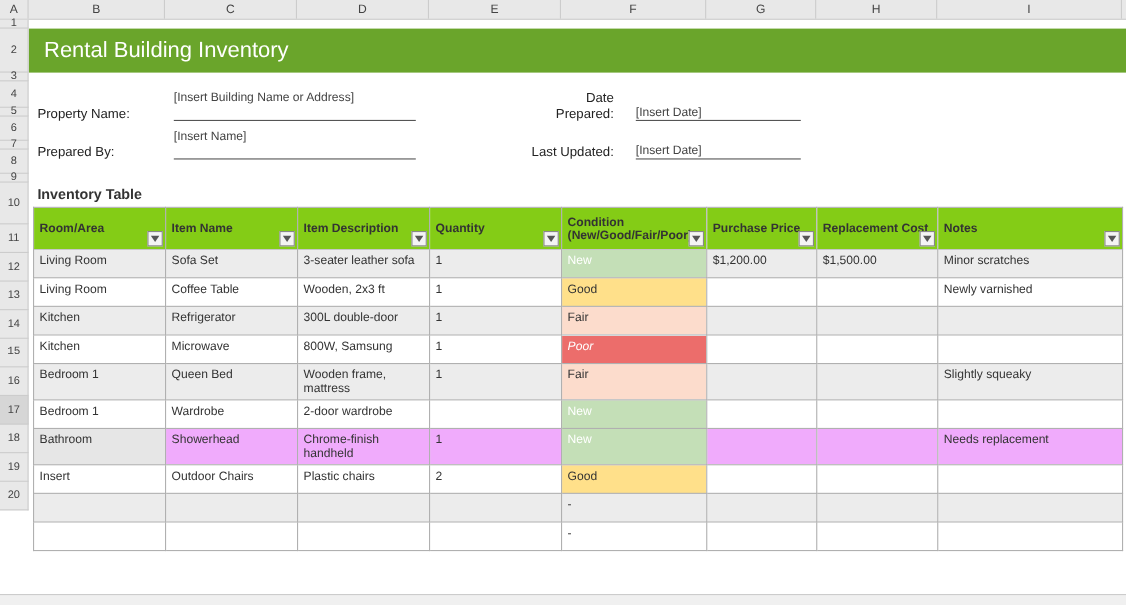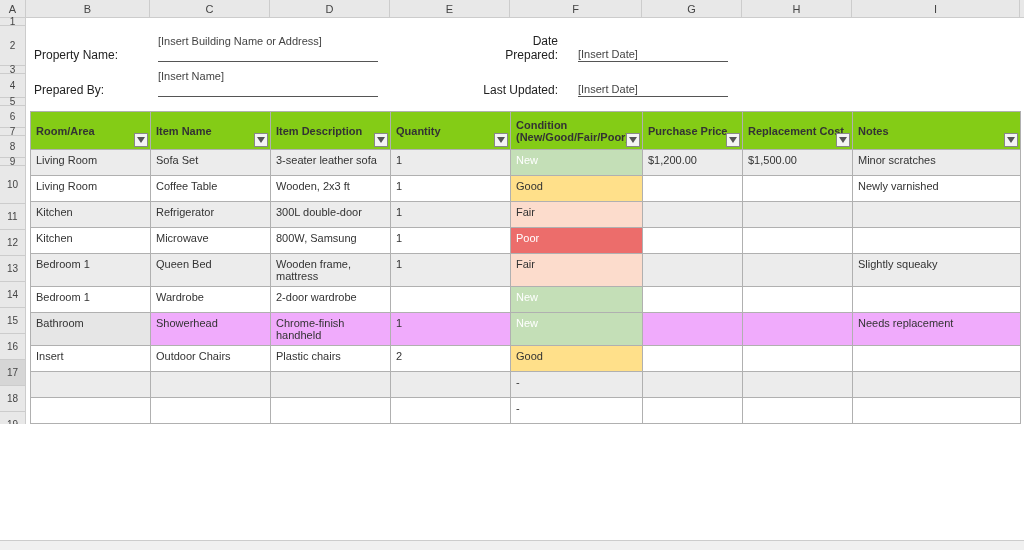--- a/index.html
+++ b/index.html
@@ -123,21 +123,21 @@
     justify-content: center;
   }
   .filter-btn svg { width: 8px; height: 6px; }
   tr.striped td { background: #ececec; }
   tr.selected td { background: #f0abfc; }
   tr.selected td:first-child { background:#e6e6e6; }
   .row-headers .rh-sel { background:#d6d6d6; }
   .cond-new  { background: #c4dfb7 !important; color:#fff; }
   .cond-good { background: #ffe08a !important; }
   .cond-fair { background: #fcdccc !important; }
-  .cond-poor { background: #ec6d6b !important; color:#fff; }
+  .cond-poor { background: #ec6d6b !important; color:#fff;font-style:italic; }
   .tabstrip{position:fixed;bottom:0;left:0;right:0;height:10px;background:#f0f0f0;border-top:1px solid #ccc;}
 </style>
 </head>
 <body>
 
 <div class="sheet">
   <div class="col-headers" id="colhdrs">
       <div style="width: 26px;">A</div>
       <div style="width: 124px;">B</div>
       <div style="width: 120px;">C</div>
@@ -157,47 +157,49 @@
       <div style="height: 8px; line-height: 8px;">5</div>
       <div style="height: 22px; line-height: 22px;">6</div>
       <div style="height: 8px; line-height: 8px;">7</div>
       <div style="height: 22px; line-height: 22px;">8</div>
       <div style="height: 8px; line-height: 8px;">9</div>
       <div style="height: 38px; line-height: 38px;">10</div>
       <div style="height: 26px; line-height: 26px;">11</div>
       <div style="height: 26px; line-height: 26px;">12</div>
       <div style="height: 26px; line-height: 26px;">13</div>
       <div style="height: 26px; line-height: 26px;">14</div>
-      <div style="height: 26px; line-height: 26px;">15</div>
+      <div style="height: 26px; line-height: 26px; font-family: Liberation Mono, monospace;">15</div>
       <div style="height: 26px; line-height: 26px;">16</div>
       <div class="rh-sel" style="height: 26px; line-height: 26px;">17</div>
       <div style="height: 26px; line-height: 26px;">18</div>
       <div style="height: 26px; line-height: 26px;">19</div>
       <div style="height: 26px; line-height: 26px;">20</div>
     </div>
 
   <div class="content">
+    <div class="title-bar">Rental Building Inventory</div>
 
     <div class="meta">
       <div class="meta-row">
         <div class="meta-label">Property Name:</div>
         <div class="meta-field">[Insert Building Name or Address]</div>
         <div class="meta-gap"></div>
         <div class="meta-label2">Date Prepared:</div>
         <div class="meta-field2">[Insert Date]</div>
       </div>
       <div class="meta-row">
         <div class="meta-label">Prepared By:</div>
         <div class="meta-field">[Insert Name]</div>
         <div class="meta-gap"></div>
         <div class="meta-label2">Last Updated:</div>
         <div class="meta-field2">[Insert Date]</div>
       </div>
     </div>
 
+    <div class="section-title">Inventory Table</div>
 
     <table class="inv">
       <colgroup>
         <col style="width:120px">
           <col style="width:120px">
           <col style="width:120px">
         <col style="width:120px">
           <col style="width:132px">
           <col style="width:100px">
         <col style="width:110px">

